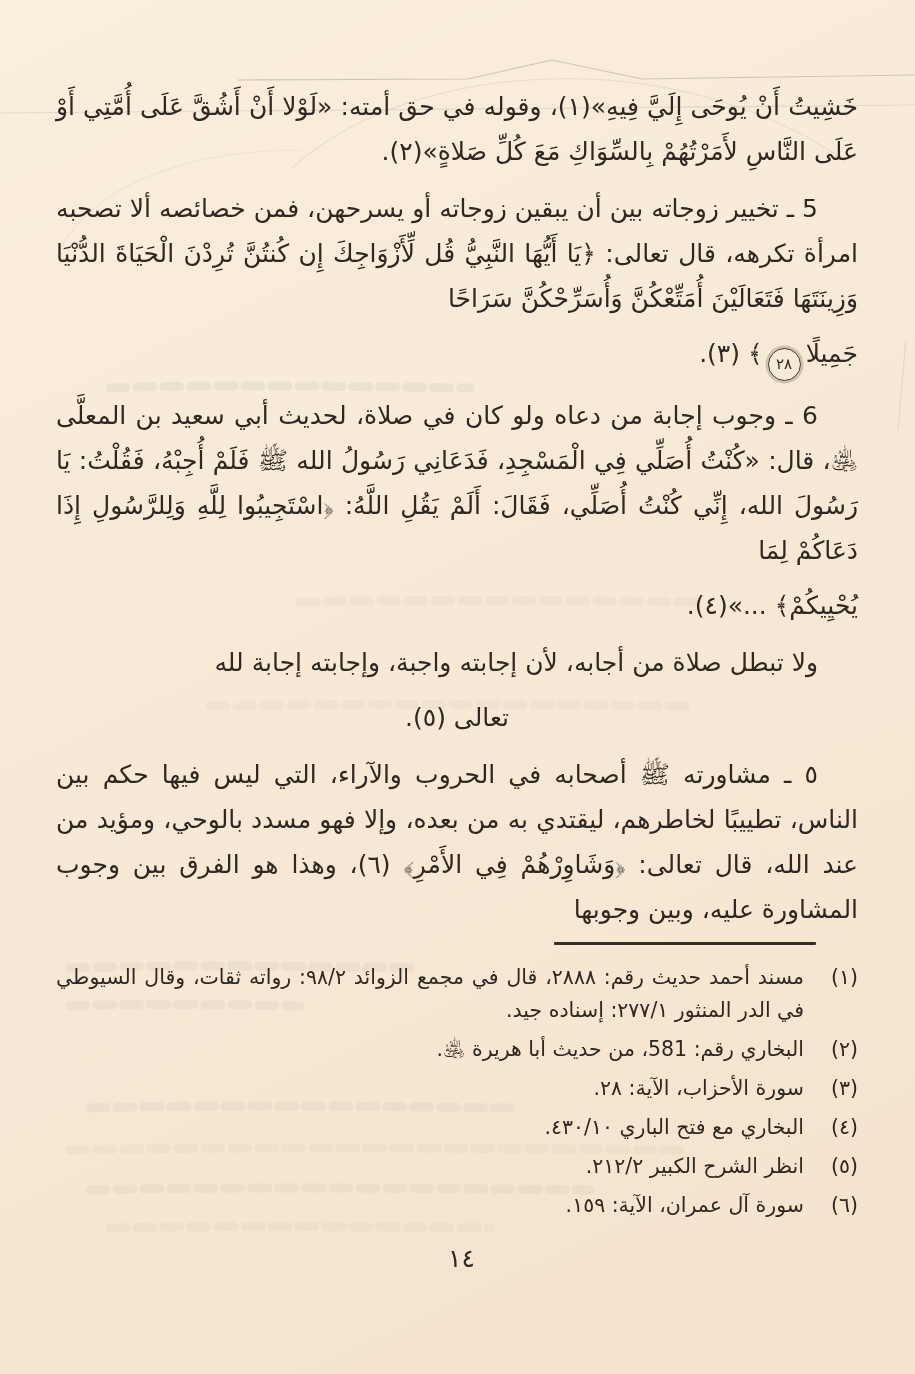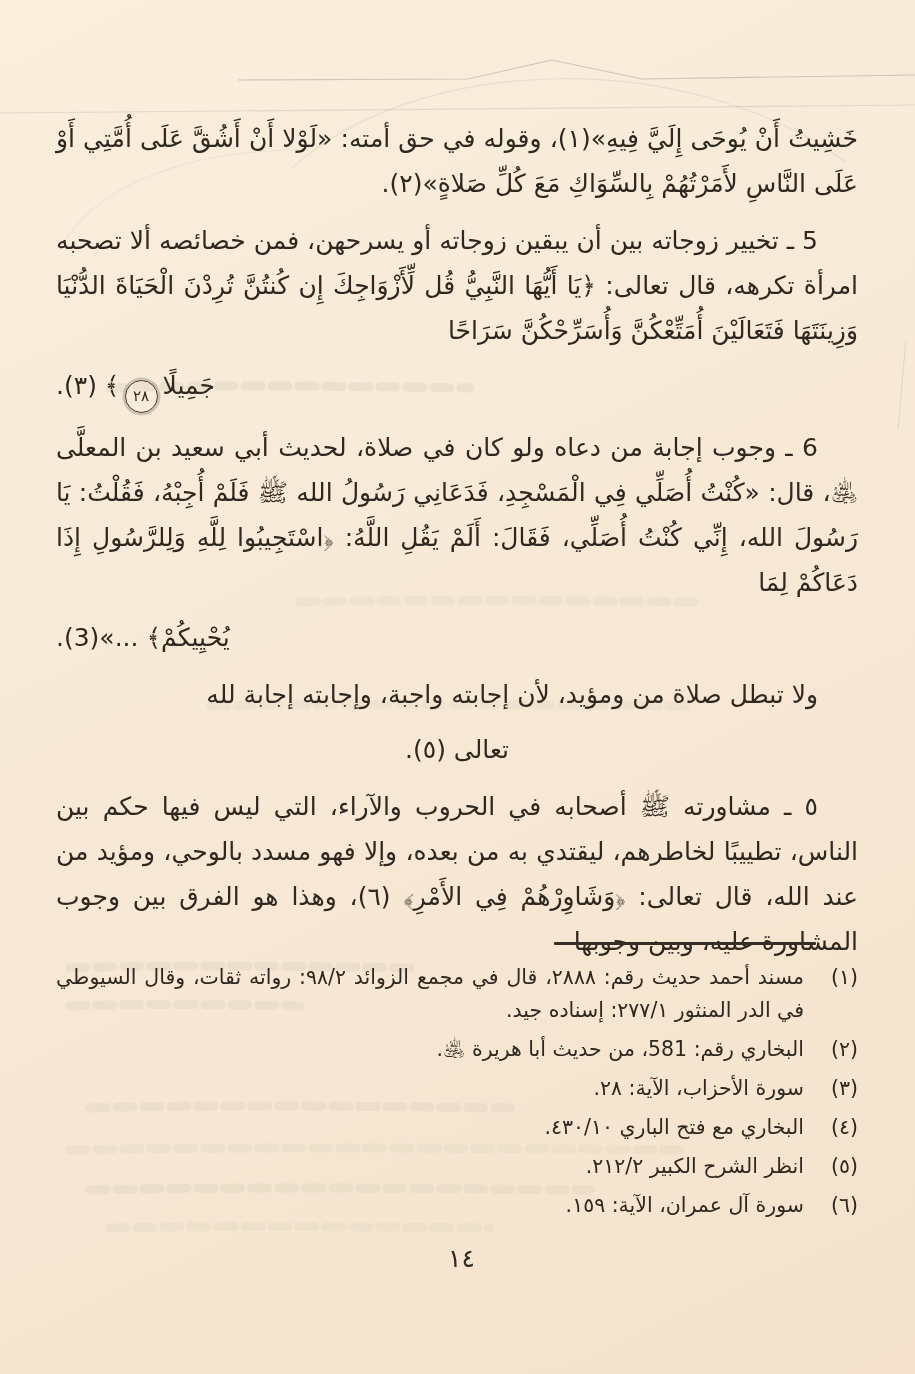--- a/index.html
+++ b/index.html
@@ -6,29 +6,29 @@
   .page{
     position:relative;
     width:915px;height:1374px;
     background:linear-gradient(155deg,#faeedd 0%,#f8e9d7 45%,#f4e2cc 100%);
     font-family:"DejaVu Sans",sans-serif;
     color:#2f2820;
     direction:rtl;
     overflow:hidden;
   }
   .overlay{position:absolute;inset:0;pointer-events:none;}
-  .textblock{position:absolute;top:84px;right:57px;width:802px;margin-top:32px;}
+  .textblock{position:absolute;top:84px;right:57px;width:802px;}
   .para{
     font-size:25px;line-height:45px;
     text-align:justify;text-justify:inter-word;
     margin:0 0 12px 0;
   }
   .para.indent{text-indent:40px;}
   .tail{font-size:25px;line-height:45px;margin:-2px 0 12px 0;}
-  .tail.center{text-align:left;}
+  .tail.center{text-align:right;}
   .tail.left{text-align:center;direction:rtl;}
   .medallion{
     display:inline-flex;align-items:center;justify-content:center;
     width:31px;height:31px;margin:0 5px;vertical-align:-7px;
     border:1.6px solid #3a3127;border-radius:50%;
     box-shadow:0 0 0 2.5px rgba(58,49,39,.22);
     font-size:15px;line-height:1;
   }
   .footnotes{position:absolute;top:942px;right:57px;width:802px;}
   .fn-sep{
@@ -76,23 +76,23 @@
   <div class="textblock">
 
     <div class="para">خَشِيتُ أَنْ يُوحَى إِلَيَّ فِيهِ»(١)، وقوله في حق أمته: «لَوْلا أَنْ أَشُقَّ عَلَى أُمَّتِي أَوْ عَلَى النَّاسِ لأَمَرْتُهُمْ بِالسِّوَاكِ مَعَ كُلِّ صَلاةٍ»(٢).</div>
 
     <div class="para indent">5 ـ تخيير زوجاته بين أن يبقين زوجاته أو يسرحهن، فمن خصائصه ألا تصحبه امرأة تكرهه، قال تعالى: ﴿يَا أَيُّهَا النَّبِيُّ قُل لِّأَزْوَاجِكَ إِن كُنتُنَّ تُرِدْنَ الْحَيَاةَ الدُّنْيَا وَزِينَتَهَا فَتَعَالَيْنَ أُمَتِّعْكُنَّ وَأُسَرِّحْكُنَّ سَرَاحًا</div>
     <div class="tail center">
       <span>جَمِيلًا</span><span class="medallion">٢٨</span><span>﴾ (٣).</span>
     </div>
 
     <div class="para indent">6 ـ وجوب إجابة من دعاه ولو كان في صلاة، لحديث أبي سعيد بن المعلَّى ﵁، قال: «كُنْتُ أُصَلِّي فِي الْمَسْجِدِ، فَدَعَانِي رَسُولُ الله ﷺ فَلَمْ أُجِبْهُ، فَقُلْتُ: يَا رَسُولَ الله، إِنِّي كُنْتُ أُصَلِّي، فَقَالَ: أَلَمْ يَقُلِ اللَّهُ: ﴿اسْتَجِيبُوا لِلَّهِ وَلِلرَّسُولِ إِذَا دَعَاكُمْ لِمَا</div>
-    <div class="tail center">يُحْيِيكُمْ﴾ ...»(3).</div>
+    <div class="tail center">يُحْيِيكُمْ﴾ ...»(٤).</div>
 
-    <div class="para indent">ولا تبطل صلاة من ومؤيد، لأن إجابته واجبة، وإجابته إجابة لله</div>
+    <div class="para indent">ولا تبطل صلاة من أجابه، لأن إجابته واجبة، وإجابته إجابة لله</div>
     <div class="tail left">تعالى (٥).</div>
 
     <div class="para indent">٥ ـ مشاورته ﷺ أصحابه في الحروب والآراء، التي ليس فيها حكم بين الناس، تطييبًا لخاطرهم، ليقتدي به من بعده، وإلا فهو مسدد بالوحي، ومؤيد من عند الله، قال تعالى: ﴿وَشَاوِرْهُمْ فِي الأَمْرِ﴾ (٦)، وهذا هو الفرق بين وجوب المشاورة عليه، وبين وجوبها</div>
   </div>
 
   <div class="footnotes">
     <div class="fn-sep"></div>
 
     <div class="fn">
       <span class="fn-marker">(١)</span>

